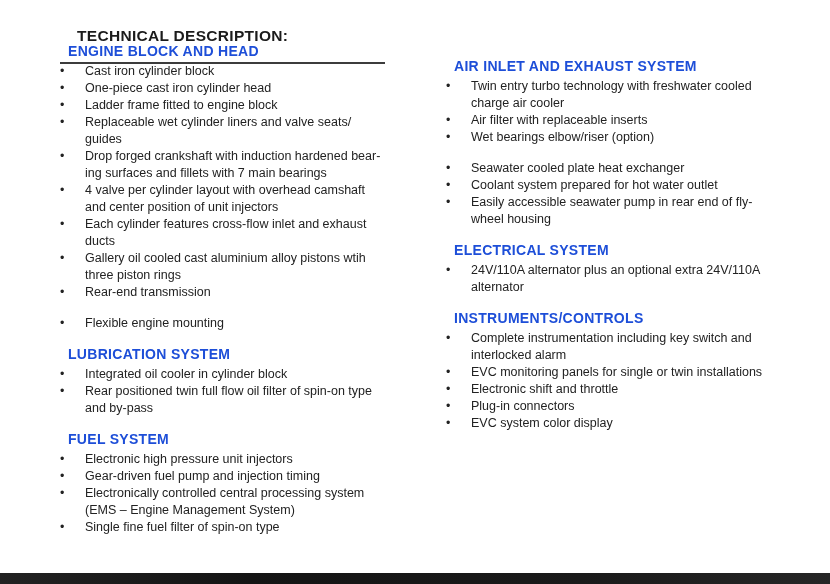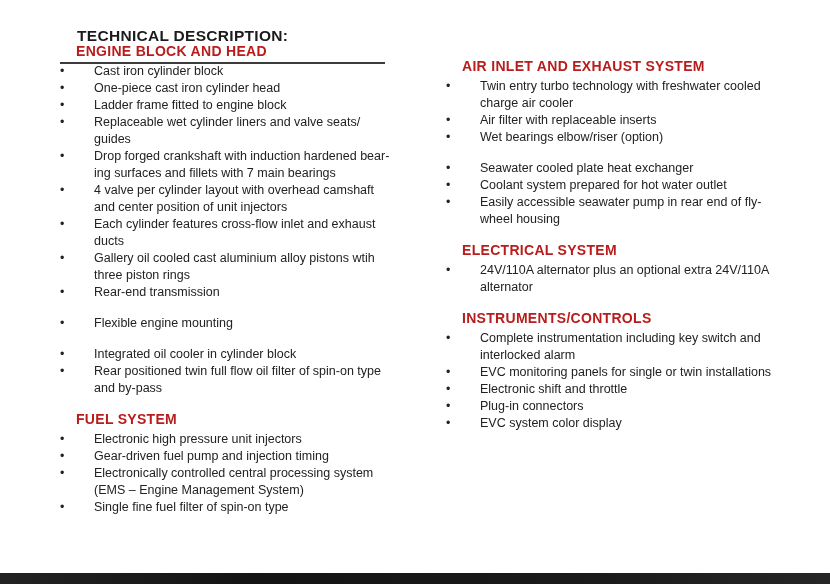--- a/index.html
+++ b/index.html
@@ -46,25 +46,25 @@
   }
   .col-right {
     left: 446px;
     top: 58px;
     width: 352px;
   }
   section {
     margin: 0;
   }
   h2 {
-    margin: 0 0 4px 16px;
+    margin: 0 0 4px 8px;
     font-size: 14px;
     font-weight: bold;
     letter-spacing: 0.3px;
-    color: #b91c1c;
+    color: #1d4ed8;
     line-height: 16px;
   }
   ul {
     list-style: none;
     margin: 0 0 14px 0;
     padding: 0;
   }
   li {
     display: flex;
     align-items: flex-start;
@@ -72,21 +72,20 @@
     line-height: 17px;
     color: #222222;
   }
   .bullet {
     flex: 0 0 25px;
     font-size: 12.5px;
   }
   .item-text {
     flex: 1;
     white-space: pre-line;
-    margin-left: 9px;
   }
   .bottom-edge {
     position: absolute;
     left: 0;
     bottom: 0;
     width: 830px;
     height: 11px;
     background: linear-gradient(90deg, #222222 0%, #141414 30%, #1a1a1a 70%, #262626 100%);
   }
 </style>
@@ -147,20 +146,21 @@
     </section>
     <section>
       <ul>
         <li>
           <span class="bullet">•</span>
           <span class="item-text">Flexible engine mounting</span>
         </li>
       </ul>
     </section>
     <section>
+      <h2>LUBRICATION SYSTEM</h2>
       <ul>
         <li>
           <span class="bullet">•</span>
           <span class="item-text">Integrated oil cooler in cylinder block</span>
         </li>
         <li>
           <span class="bullet">•</span>
           <span class="item-text">Rear positioned twin full flow oil filter of spin-on type
 and by-pass</span>
         </li>

